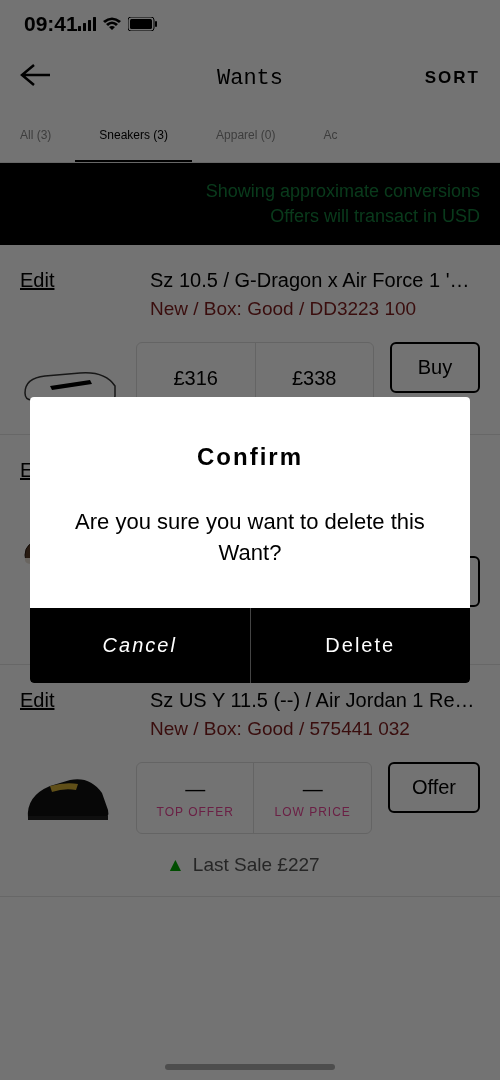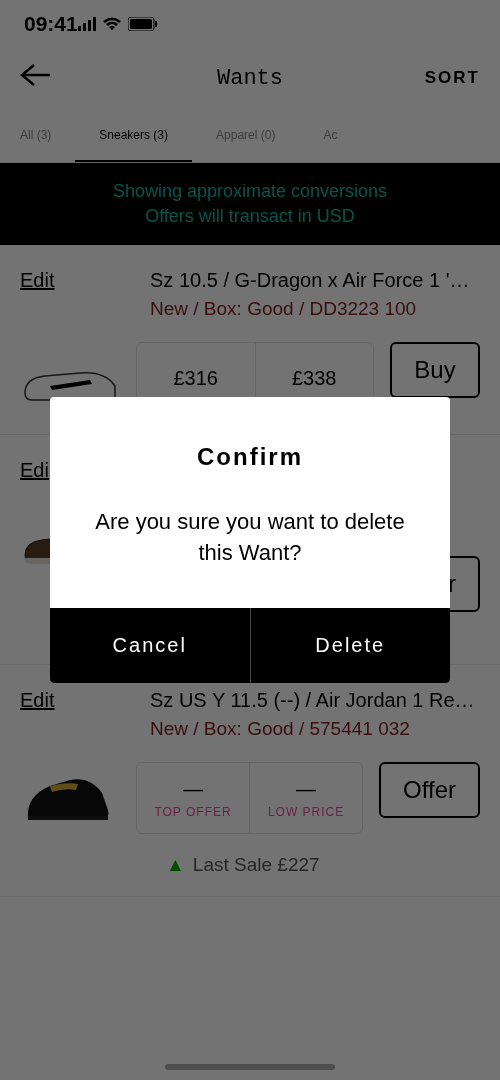--- a/index.html
+++ b/index.html
@@ -46,22 +46,22 @@
     .tab {
       padding: 18px 24px;
       font-size: 12px;
       color: #888;
       white-space: nowrap;
     }
     .tab:first-child { padding-left: 0; }
     .tab.active { color: #000; font-weight: 500; border-bottom: 3px solid #000; margin-bottom:-1px;}
     .conversion-banner {
       background: #000;
-      color: #14b8a6;
-      text-align: center;
+      color: #15803d;
+      text-align: right;
       padding: 16px 20px;
       font-size: 18px;
       line-height: 1.4;
     }
     .item-card {
       padding: 24px 20px 20px;
       border-bottom: 1px solid #e5e5e5;
     }
     .item-header { margin-left: 130px; margin-bottom: 4px;}
     .item-title { font-size: 20px; font-weight: 500; white-space: nowrap; overflow:hidden; text-overflow:ellipsis;}
@@ -97,21 +97,21 @@
       gap: 4px;
     }
     .price-cell:first-child { border-right: 1px solid #ddd; }
     .price-val { font-size: 20px; font-weight: 500; }
     .price-label { font-size: 12px; color: #ec4899; letter-spacing: 1px; }
     .action-btns { display:flex; flex-direction:column; gap:10px; }
     .action-btn {
       border: 2px solid #000;
       border-radius: 6px;
       padding: 12px 22px;
-      font-size: 24px;
+      font-size: 20px;
       font-weight:500;
       text-align:center;
       min-width:90px;
     }
     .last-sale {
       margin-left: 146px;
       margin-top: 20px;
       display: flex;
       align-items: center;
       gap: 8px;
@@ -122,39 +122,39 @@
     .arrow-up { color: #0a0; }
     .overlay {
       position: absolute;
       inset: 0;
       background: rgba(0,0,0,0.55);
       display: flex;
       align-items: center;
       justify-content: center;
     }
     .modal {
-      width: 400px;
+      width: 440px;
       background: #fff;
       border-radius: 4px;
       overflow: hidden;
     }
     .modal-body { padding: 46px 30px 40px; text-align: center; }
     .modal-title { font-size: 24px; font-weight: 600; letter-spacing: 2px; margin-bottom: 36px; }
     .modal-text { font-size: 22px; line-height: 1.4; }
     .modal-actions { display: flex; background: #000; }
     .modal-btn {
       flex: 1;
       padding: 26px 0;
       color: #fff;
       text-align: center;
       font-size: 20px;
       letter-spacing: 2px;
       font-weight: 500;
     }
-    .modal-btn:first-child { border-right: 1px solid #444; }
+    .modal-btn:first-child { border-right: 1px solid #444; font-style: italic; }
     .home-indicator {
       position:absolute;
       bottom:10px;
       left:50%;
       transform:translateX(-50%);
       width:170px;
       height:6px;
       background:#aaa;
       border-radius:3px;
     }

